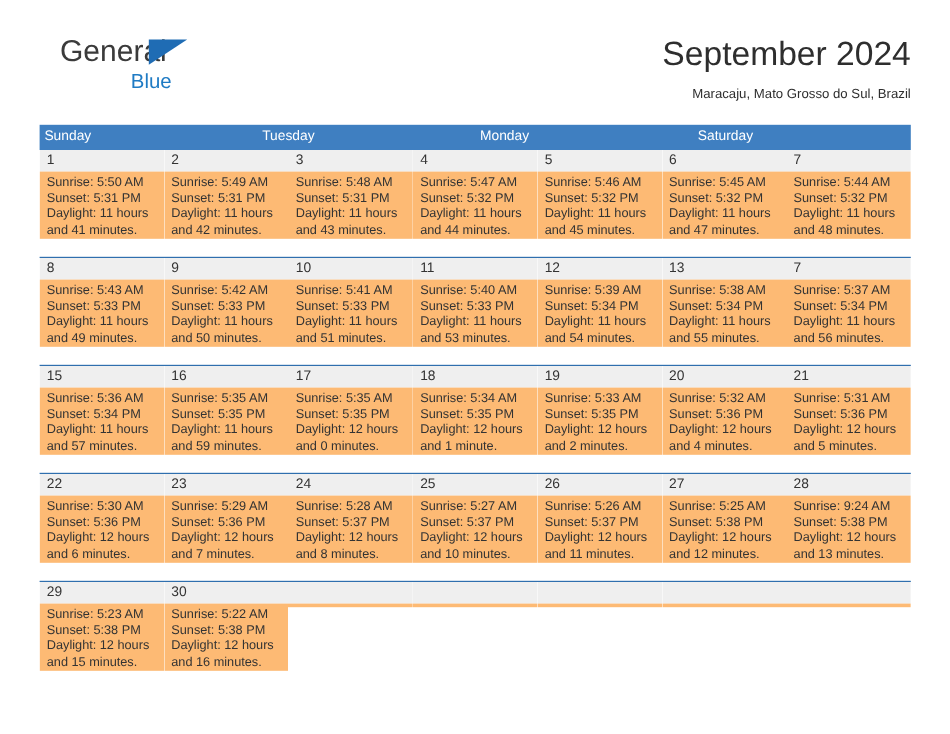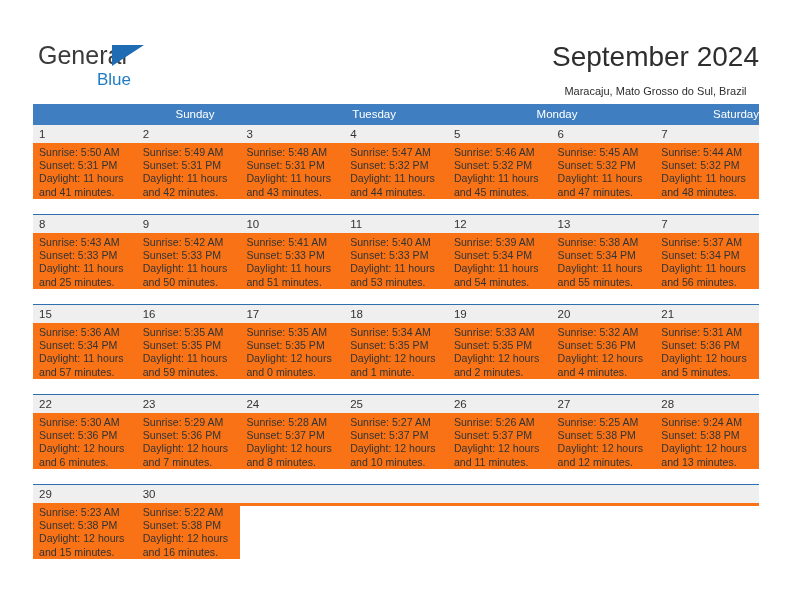--- a/index.html
+++ b/index.html
@@ -19,25 +19,24 @@
   .page {
     position: relative;
     width: 792px;
     height: 612px;
     box-sizing: border-box;
   }
 
   
   .header {
     position: absolute;
-    left: 38px;
+    left: 50px;
     top: 28px;
     right: 33px;
     height: 66px;
-    margin-top: 12px;
   }
 
   .brand {
     position: absolute;
     left: 0;
     top: 2px;
     width: 250px;
     height: 60px;
   }
   .brand-line1 {
@@ -64,21 +63,21 @@
     font-size: 17px;
     line-height: 27px;
     color: #1f7bc4;
     white-space: nowrap;
   }
 
   .title-block {
     position: absolute;
     right: 0;
     top: 0;
-    text-align: center;
+    text-align: right;
   }
   .cal-title {
     font-size: 28px;
     line-height: 34px;
     color: #2e2e2e;
     font-weight: normal;
     margin: 0;
     white-space: nowrap;
   }
   .cal-subtitle {
@@ -104,21 +103,20 @@
   }
   .weekday {
     flex: 1 1 0;
     font-size: 11.5px;
     line-height: 21px;
     color: #ffffff;
     padding-left: 4px;
     box-sizing: border-box;
     white-space: nowrap;
     overflow: hidden;
-    text-align: right;
   }
 
   .week-row {
     display: flex;
     border-top: 1.5px solid #2f6fae;
     margin-top: 7px;
     height: 82px;
   }
   .week-row.first {
     margin-top: 0;
@@ -139,21 +137,21 @@
     line-height: 18px;
     color: #333333;
     padding-left: 6px;
     box-sizing: border-box;
     white-space: nowrap;
   }
 
   .day-body {
     padding: 3px 6px 0 6px;
     box-sizing: border-box;
-    background: #f97316;
+    background: #fdba74;
   }
   .day-line {
     font-size: 10.6px;
     line-height: 13.2px;
     color: #333333;
     white-space: nowrap;
   }
 
   .day-cell.empty .day-number {
     background: #efefef;
@@ -254,21 +252,21 @@
       </div>
     </div>
 
     <div class="week-row">
       <div class="day-cell">
         <div class="day-number">8</div>
         <div class="day-body">
           <div class="day-line">Sunrise: 5:43 AM</div>
           <div class="day-line">Sunset: 5:33 PM</div>
           <div class="day-line">Daylight: 11 hours</div>
-          <div class="day-line">and 25 minutes.</div>
+          <div class="day-line">and 49 minutes.</div>
         </div>
       </div>
       <div class="day-cell">
         <div class="day-number">9</div>
         <div class="day-body">
           <div class="day-line">Sunrise: 5:42 AM</div>
           <div class="day-line">Sunset: 5:33 PM</div>
           <div class="day-line">Daylight: 11 hours</div>
           <div class="day-line">and 50 minutes.</div>
         </div>

